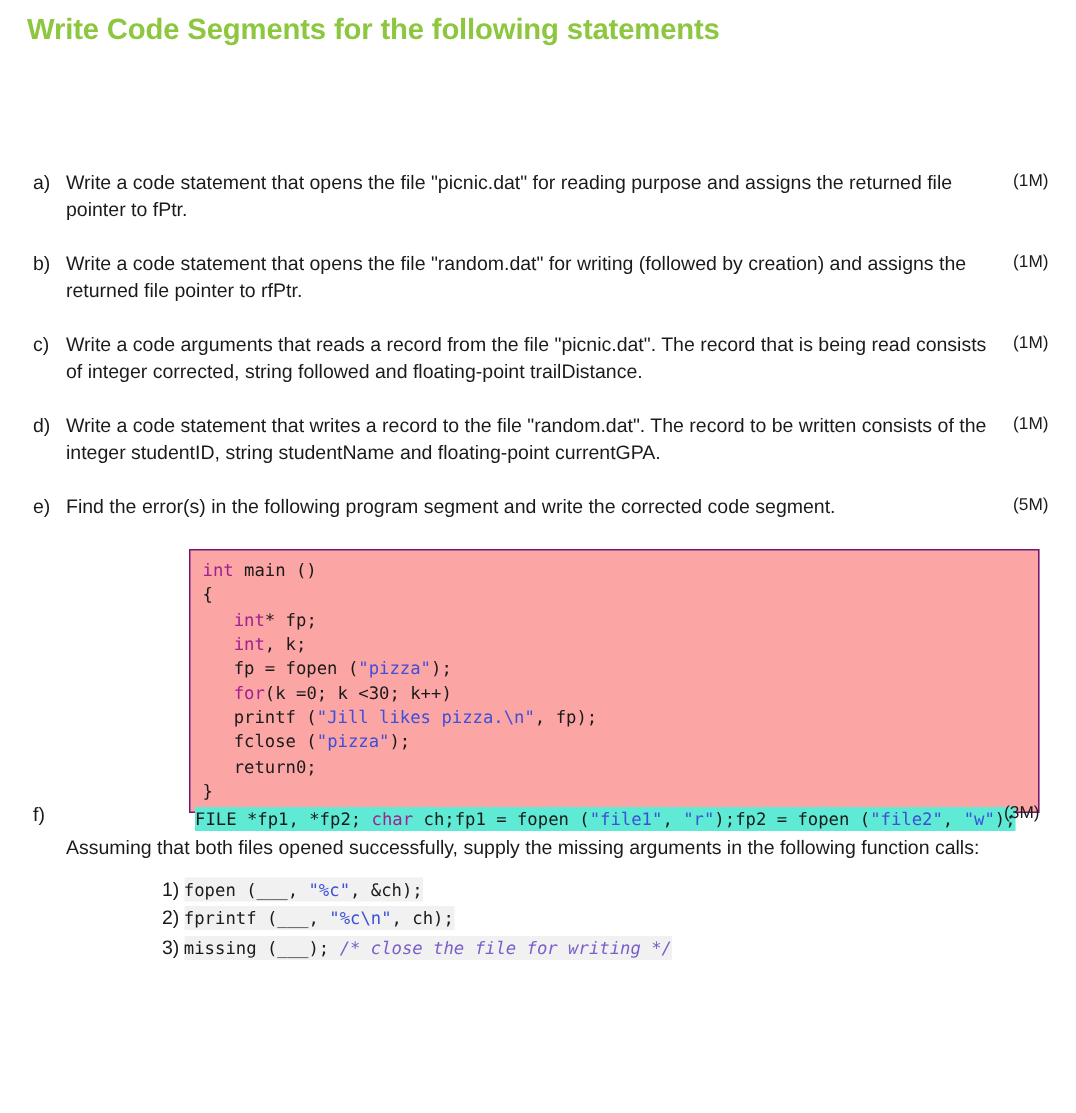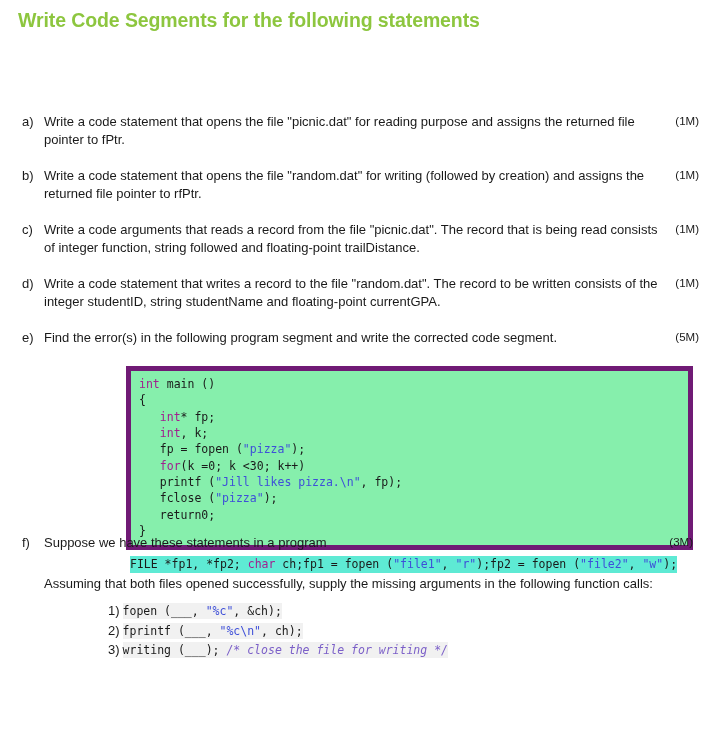--- a/index.html
+++ b/index.html
@@ -86,22 +86,22 @@
     color: #1a1a1a;
   }
 
   
   .codebox {
     position: absolute;
     left: 126px;
     top: 366px;
     width: 567px;
     box-sizing: border-box;
-    background: #86efac;
-    border: 5px solid #701a75;
+    background: #fca5a5;
+    border: 1px solid #701a75;
     padding: 5px 8px 6px 8px;
   }
   .codebox pre,
   .codeplain pre {
     margin: 0;
     font-family: "DejaVu Sans Mono", "Liberation Mono", monospace;
     font-size: 11.5px;
     line-height: 1.42;
     color: #1a1a1a;
     white-space: pre;
@@ -179,21 +179,21 @@
         <span class="qtext"><span>Write a code statement that opens the file "</span><b>picnic.dat</b><span>" for reading purpose and assigns the returned file pointer to </span><b>fPtr</b><span>.</span></span>
       </div>
       <div class="qitem">
         <span class="qlabel">b)</span>
         <span class="marks">(1M)</span>
         <span class="qtext"><span>Write a code statement that opens the file "</span><b>random.dat</b><span>" for writing (followed by creation) and assigns the returned file pointer to </span><b>rfPtr</b><span>.</span></span>
       </div>
       <div class="qitem">
         <span class="qlabel">c)</span>
         <span class="marks">(1M)</span>
-        <span class="qtext"><span>Write a code arguments that reads a record from the file "</span><b>picnic.dat</b><span>". The record that is being read consists of integer </span><b>function</b><span>, string </span><b>followed</b><span> and floating-point </span><b>trailDistance</b><span>.</span></span>
+        <span class="qtext"><span>Write a code arguments that reads a record from the file "</span><b>picnic.dat</b><span>". The record that is being read consists of integer </span><b>corrected</b><span>, string </span><b>followed</b><span> and floating-point </span><b>trailDistance</b><span>.</span></span>
       </div>
       <div class="qitem">
         <span class="qlabel">d)</span>
         <span class="marks">(1M)</span>
         <span class="qtext"><span>Write a code statement that writes a record to the file "</span><b>random.dat</b><span>". The record to be written consists of the integer </span><b>studentID</b><span>, string </span><b>studentName</b><span> and floating-point </span><b>currentGPA</b><span>.</span></span>
       </div>
       <div class="qitem">
         <span class="qlabel">e)</span>
         <span class="marks">(5M)</span>
         <span class="qtext"><span>Find the error(s) in the following program segment and write the corrected code segment.</span></span>
@@ -210,28 +210,27 @@
 <span>   printf (</span><span class="str">"Jill likes pizza.\n"</span><span>, fp);</span>
 <span>   fclose (</span><span class="str">"pizza"</span><span>);</span>
 <span>   return0;</span>
 <span>}</span></pre>
   </div>
 
   <div class="fblock">
     <div class="fpara">
       <span class="qlabel">f)</span>
       <span class="marks-inline">(3M)</span>
-      <span>Suppose we have these statements in a program</span>
     </div>
     <div class="fcode">
       <pre><span>FILE *fp1, *fp2; </span><span class="kw">char</span><span> ch;</span>
 <span>fp1 = fopen (</span><span class="str">"file1"</span><span>, </span><span class="str">"r"</span><span>);</span>
 <span>fp2 = fopen (</span><span class="str">"file2"</span><span>, </span><span class="str">"w"</span><span>);</span></pre>
     </div>
     <div class="fassume">Assuming that both files opened successfully, supply the missing arguments in the following function calls:</div>
     <ul class="numlist">
         <li class="numitem"><span class="num">1)</span><span class="mono"><span>fopen (___, </span><span class="str">"%c"</span><span>, &amp;ch);</span></span></li>
         <li class="numitem"><span class="num">2)</span><span class="mono"><span>fprintf (___, </span><span class="str">"%c\n"</span><span>, ch);</span></span></li>
-        <li class="numitem"><span class="num">3)</span><span class="mono"><span>writing (___); </span><span class="cmt">/* close the file for writing */</span></span></li>
+        <li class="numitem"><span class="num">3)</span><span class="mono"><span>missing (___); </span><span class="cmt">/* close the file for writing */</span></span></li>
       </ul>
   </div>
 
 </div>
 
 </body></html>

